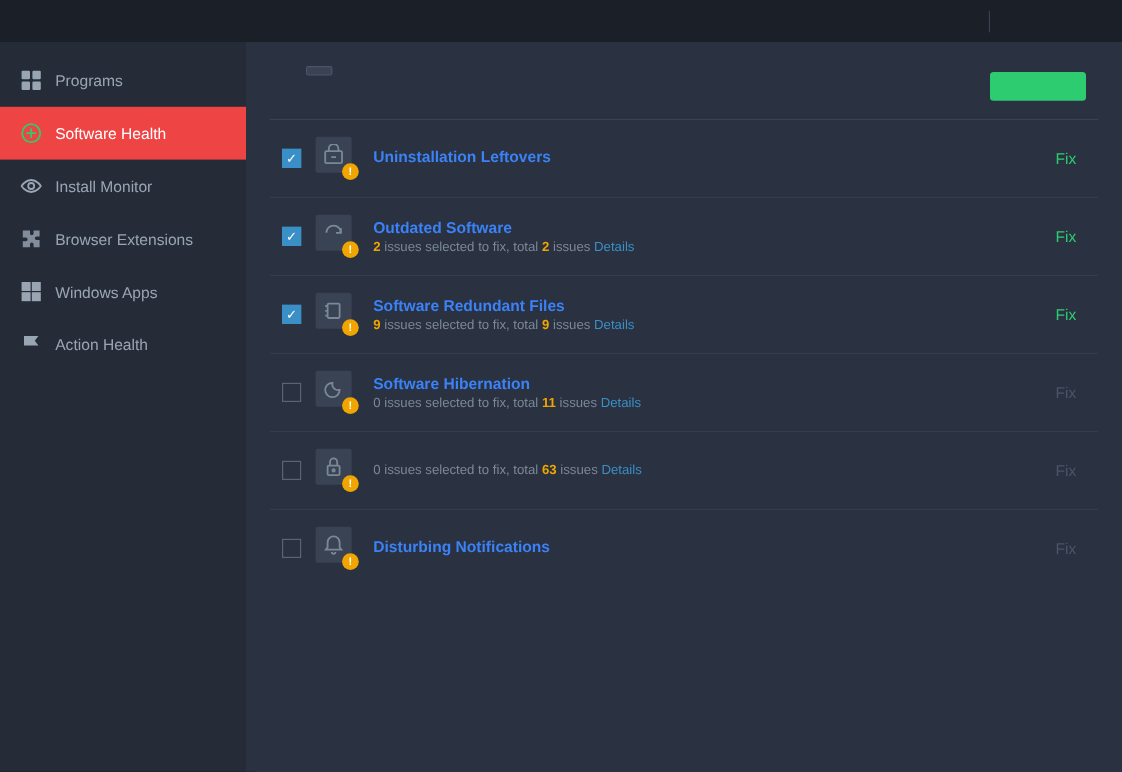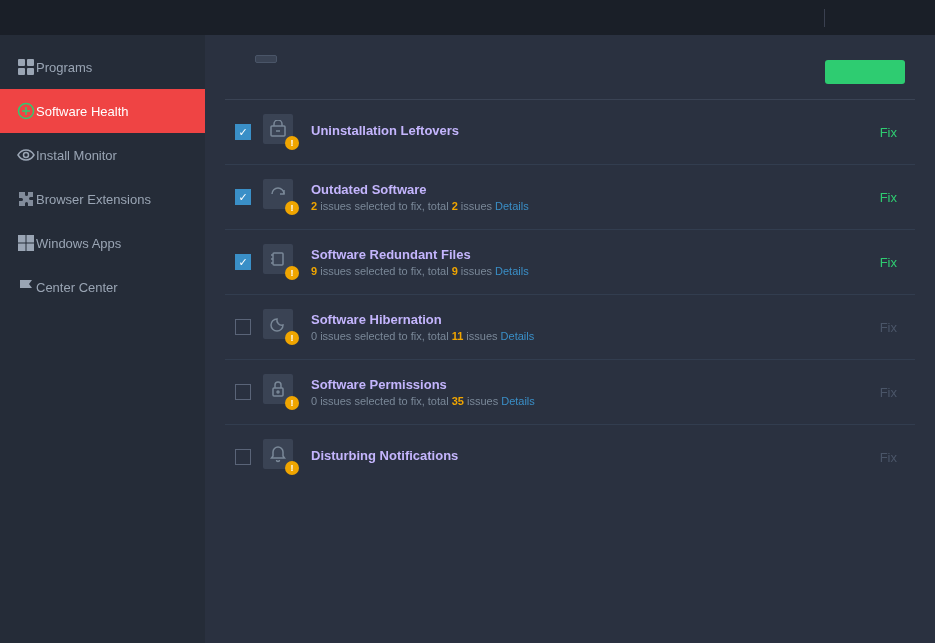--- a/index.html
+++ b/index.html
@@ -71,20 +71,21 @@
     
     .sidebar {
       width: 205px;
       background: #252c38;
       flex-shrink: 0;
       padding-top: 10px;
     }
     .sidebar-item {
       display: flex;
       align-items: center;
+      gap: 10px;
       padding: 12px 16px;
       color: #9aa5b4;
       font-size: 13px;
       cursor: pointer;
       position: relative;
     }
     .sidebar-item.active {
       background: #ef4444;
       color: #fff;
     }
@@ -236,21 +237,21 @@
       color: white;
       font-size: 9px;
       font-weight: 700;
     }
 
     
     .issue-content {
       flex: 1;
     }
     .issue-name {
-      color: #c4b5fd;
+      color: #3b82f6;
       font-size: 13px;
       font-weight: 600;
       margin-bottom: 3px;
     }
     .issue-desc {
       color: #7a8898;
       font-size: 11px;
     }
     .issue-desc .highlight {
       color: #f0a500;
@@ -352,21 +353,21 @@
           </svg>
     </div>
     <span>Windows Apps</span>
   </div>
       <div class="sidebar-item">
     <div class="sidebar-icon">
       <svg width="18" height="18" viewBox="0 0 18 18" fill="currentColor">
             <path d="M3 1v16M3 2h12l-3 4 3 4H3"></path>
           </svg>
     </div>
-    <span>Center Center</span>
+    <span>Action Health</span>
   </div>
     </div>
 
   <div class="content">
 
     <div class="content-header">
       <div class="header-left">
         <div class="header-title">
           <span class="issue-count"></span>
           <span class="issue-text"></span>
@@ -462,23 +463,22 @@
       <div class="issue-main-icon">
         <svg width="18" height="18" viewBox="0 0 18 18" fill="none" stroke="#7a8898" stroke-width="1.5">
                 <rect x="4" y="8" width="10" height="8" rx="1"></rect>
                 <path d="M6 8V5a3 3 0 016 0v3"></path>
                 <circle cx="9" cy="12" r="1"></circle>
               </svg>
       </div>
       <div class="issue-badge">!</div>
     </div>
     <div class="issue-content">
-      <div class="issue-name">Software Permissions</div>
       <div class="issue-desc">
-        0 issues selected to fix, total <span class="highlight">35</span> issues
+        0 issues selected to fix, total <span class="highlight">63</span> issues
         <a class="details-link">Details</a>
       </div>
     </div>
     <button class="fix-btn disabled" disabled="">Fix</button>
   </div>
         <div class="issue-item">
     <div class="issue-checkbox "></div>
     <div class="issue-icon-wrap">
       <div class="issue-main-icon">
         <svg width="18" height="18" viewBox="0 0 18 18" fill="none" stroke="#7a8898" stroke-width="1.5">

